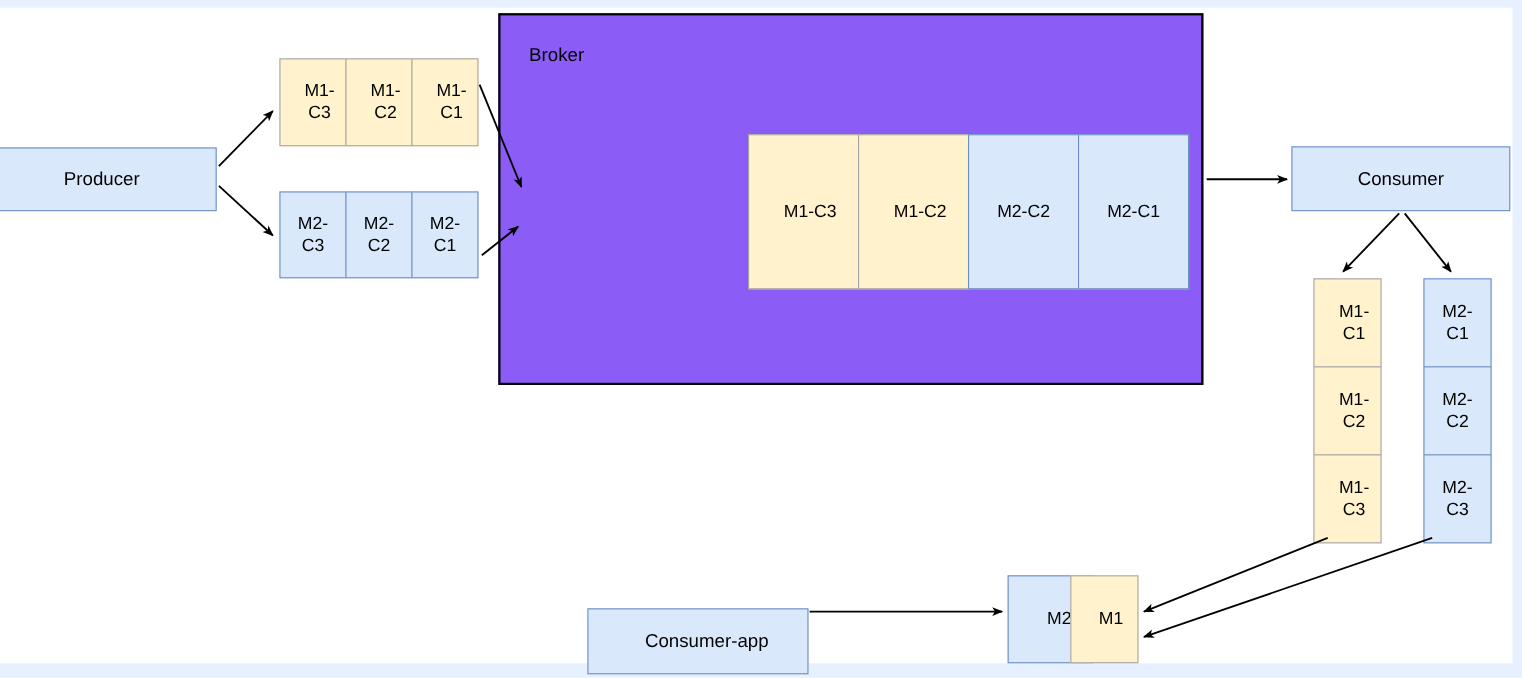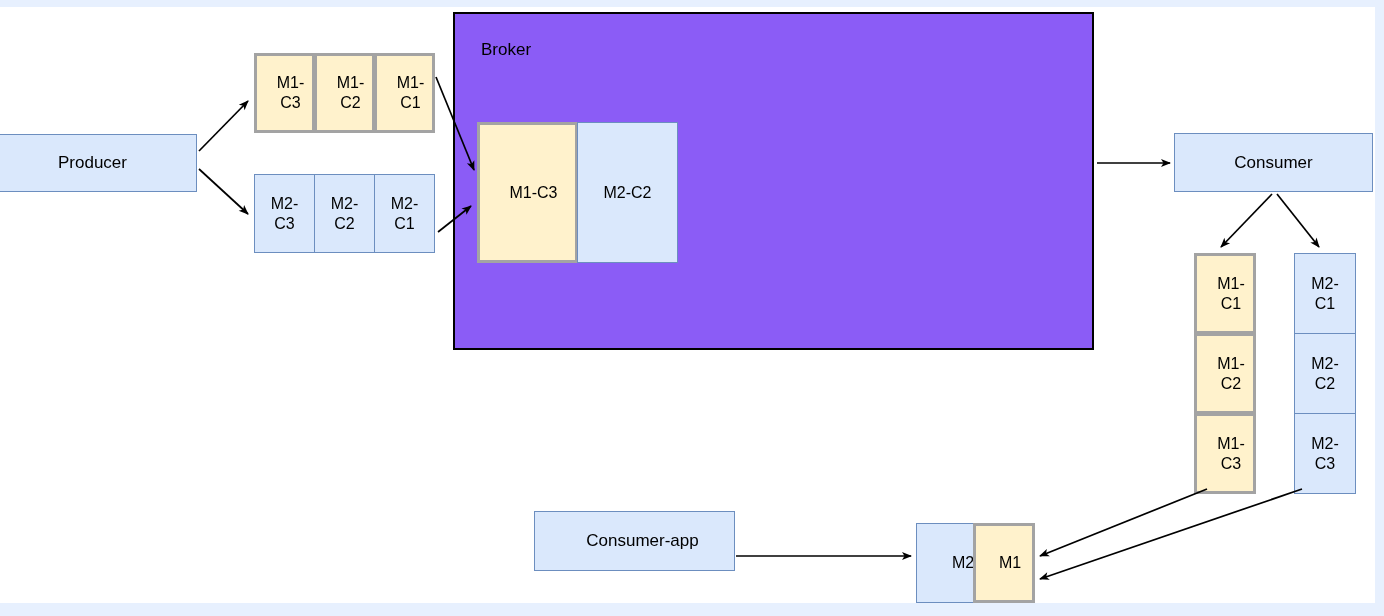--- a/index.html
+++ b/index.html
@@ -16,39 +16,39 @@
     background:#ffffff;
   }
   .box{
     position:absolute;
     display:flex;align-items:center;justify-content:center;
     box-sizing:border-box;
     font-size:17px;
     text-align:center;
   }
   .blue{background:#dae8fc;border:1px solid #6c8ebf;}
-  .yellow{background:#fff2cc;border:3px solid #a3a3a3;padding-left:12px;}
+  .yellow{background:#fff2cc;border:1px solid #a3a3a3;padding-left:12px;}
   .hrow{position:absolute;display:flex;}
   .vcol{position:absolute;display:flex;flex-direction:column;}
   .cell{
     display:flex;flex-direction:column;align-items:center;justify-content:center;
     box-sizing:border-box;
     font-size:16px;line-height:20px;
     text-align:center;
   }
   .hrow .cell + .cell{margin-left:-1px;}
   .vcol .cell + .cell{margin-top:-1px;}
   #broker{
     position:absolute;left:453px;top:5px;width:641px;height:338px;
     box-sizing:border-box;border:2px solid #000;background:#8b5cf6;
   }
   #broker-label{
     position:absolute;left:26px;top:26px;font-size:17px;
   }
-  #broker-row{left:22px;top:108px;height:141px;width:604px;}
+  #broker-row{left:22px;top:108px;height:141px;width:604px;justify-content:flex-end;}
   #broker-row .cell{width:101px;font-size:16px;}
   #arrows{position:absolute;left:0;top:0;width:1384px;height:616px;pointer-events:none;}
   #arrows line{stroke:#000;stroke-width:1.7;}
 </style>
 </head>
 <body>
 
 <div id="stage">
   <div id="canvas">
 
@@ -85,22 +85,28 @@
         <span>C1</span>
       </div>
     </div>
 
     <div id="broker">
       <span id="broker-label">Broker</span>
       <div class="hrow" id="broker-row">
         <div class="cell yellow">
           <span>M1-C3</span>
         </div>
+        <div class="cell yellow">
+          <span>M1-C2</span>
+        </div>
         <div class="cell blue">
           <span>M2-C2</span>
+        </div>
+        <div class="cell blue">
+          <span>M2-C1</span>
         </div>
       </div>
     </div>
 
     <div class="box blue" style="left:1174px;top:126px;width:199px;height:59px;text-align:right;">
       <span>Consumer</span>
     </div>
 
     <div class="vcol" style="left:1194px;top:246px;width:62px;">
       <div class="cell yellow" style="height:81px;">
@@ -125,21 +131,21 @@
       <div class="cell blue" style="height:81px;">
         <span>M2-</span>
         <span>C2</span>
       </div>
       <div class="cell blue" style="height:81px;">
         <span>M2-</span>
         <span>C3</span>
       </div>
     </div>
 
-    <div class="box blue" style="left:534px;top:504px;width:201px;height:60px;padding-left:16px;">
+    <div class="box blue" style="left:534px;top:546px;width:201px;height:60px;padding-left:16px;">
       <span>Consumer-app</span>
     </div>
 
     <div class="box blue" style="left:916px;top:516px;width:78px;height:80px;font-size:16px;padding-left:16px;">
       <span>M2</span>
     </div>
     <div class="box yellow" style="left:973px;top:516px;width:62px;height:80px;font-size:16px;">
       <span>M1</span>
     </div>
   </div>

